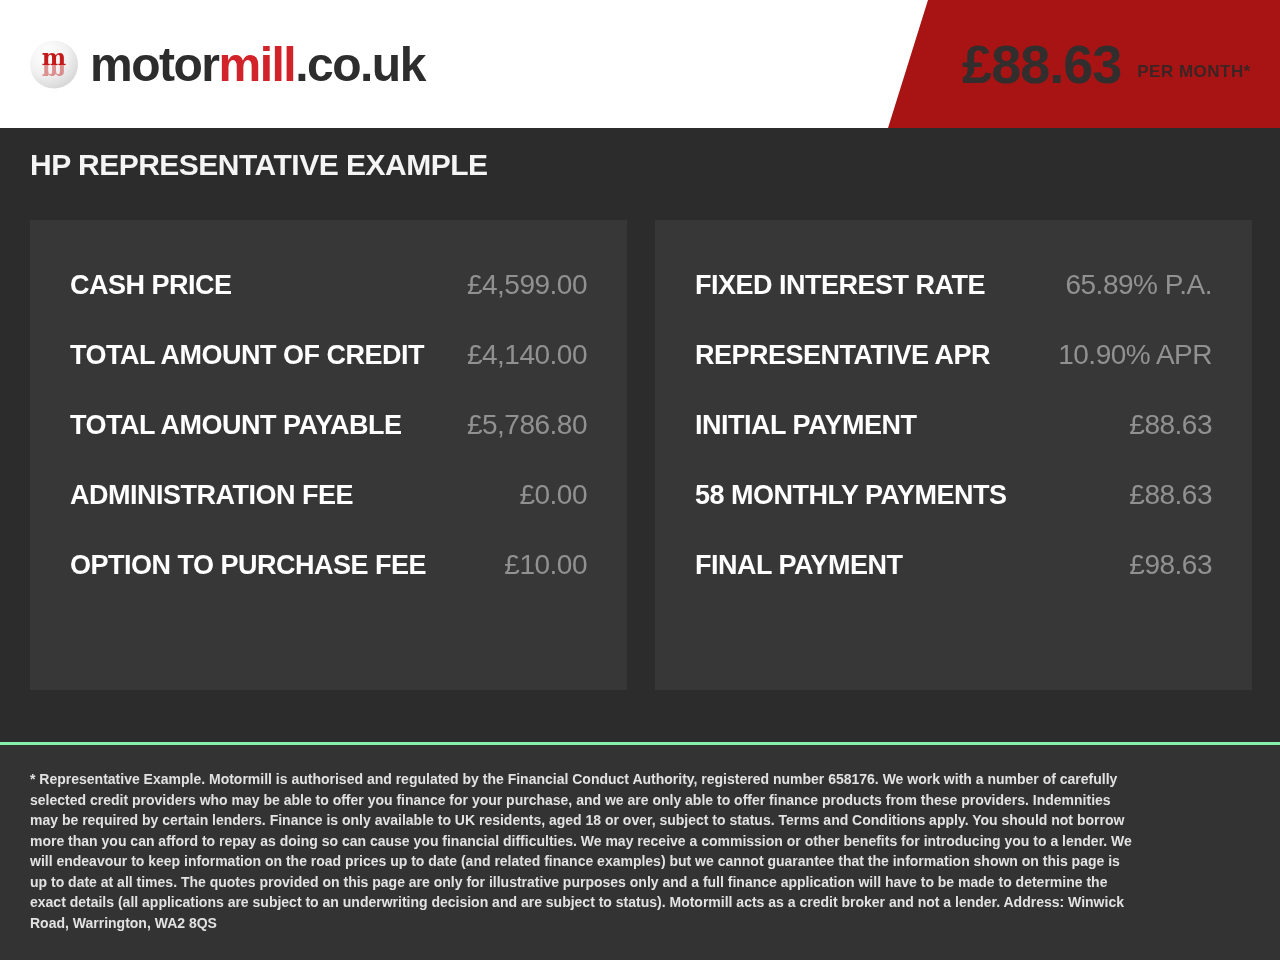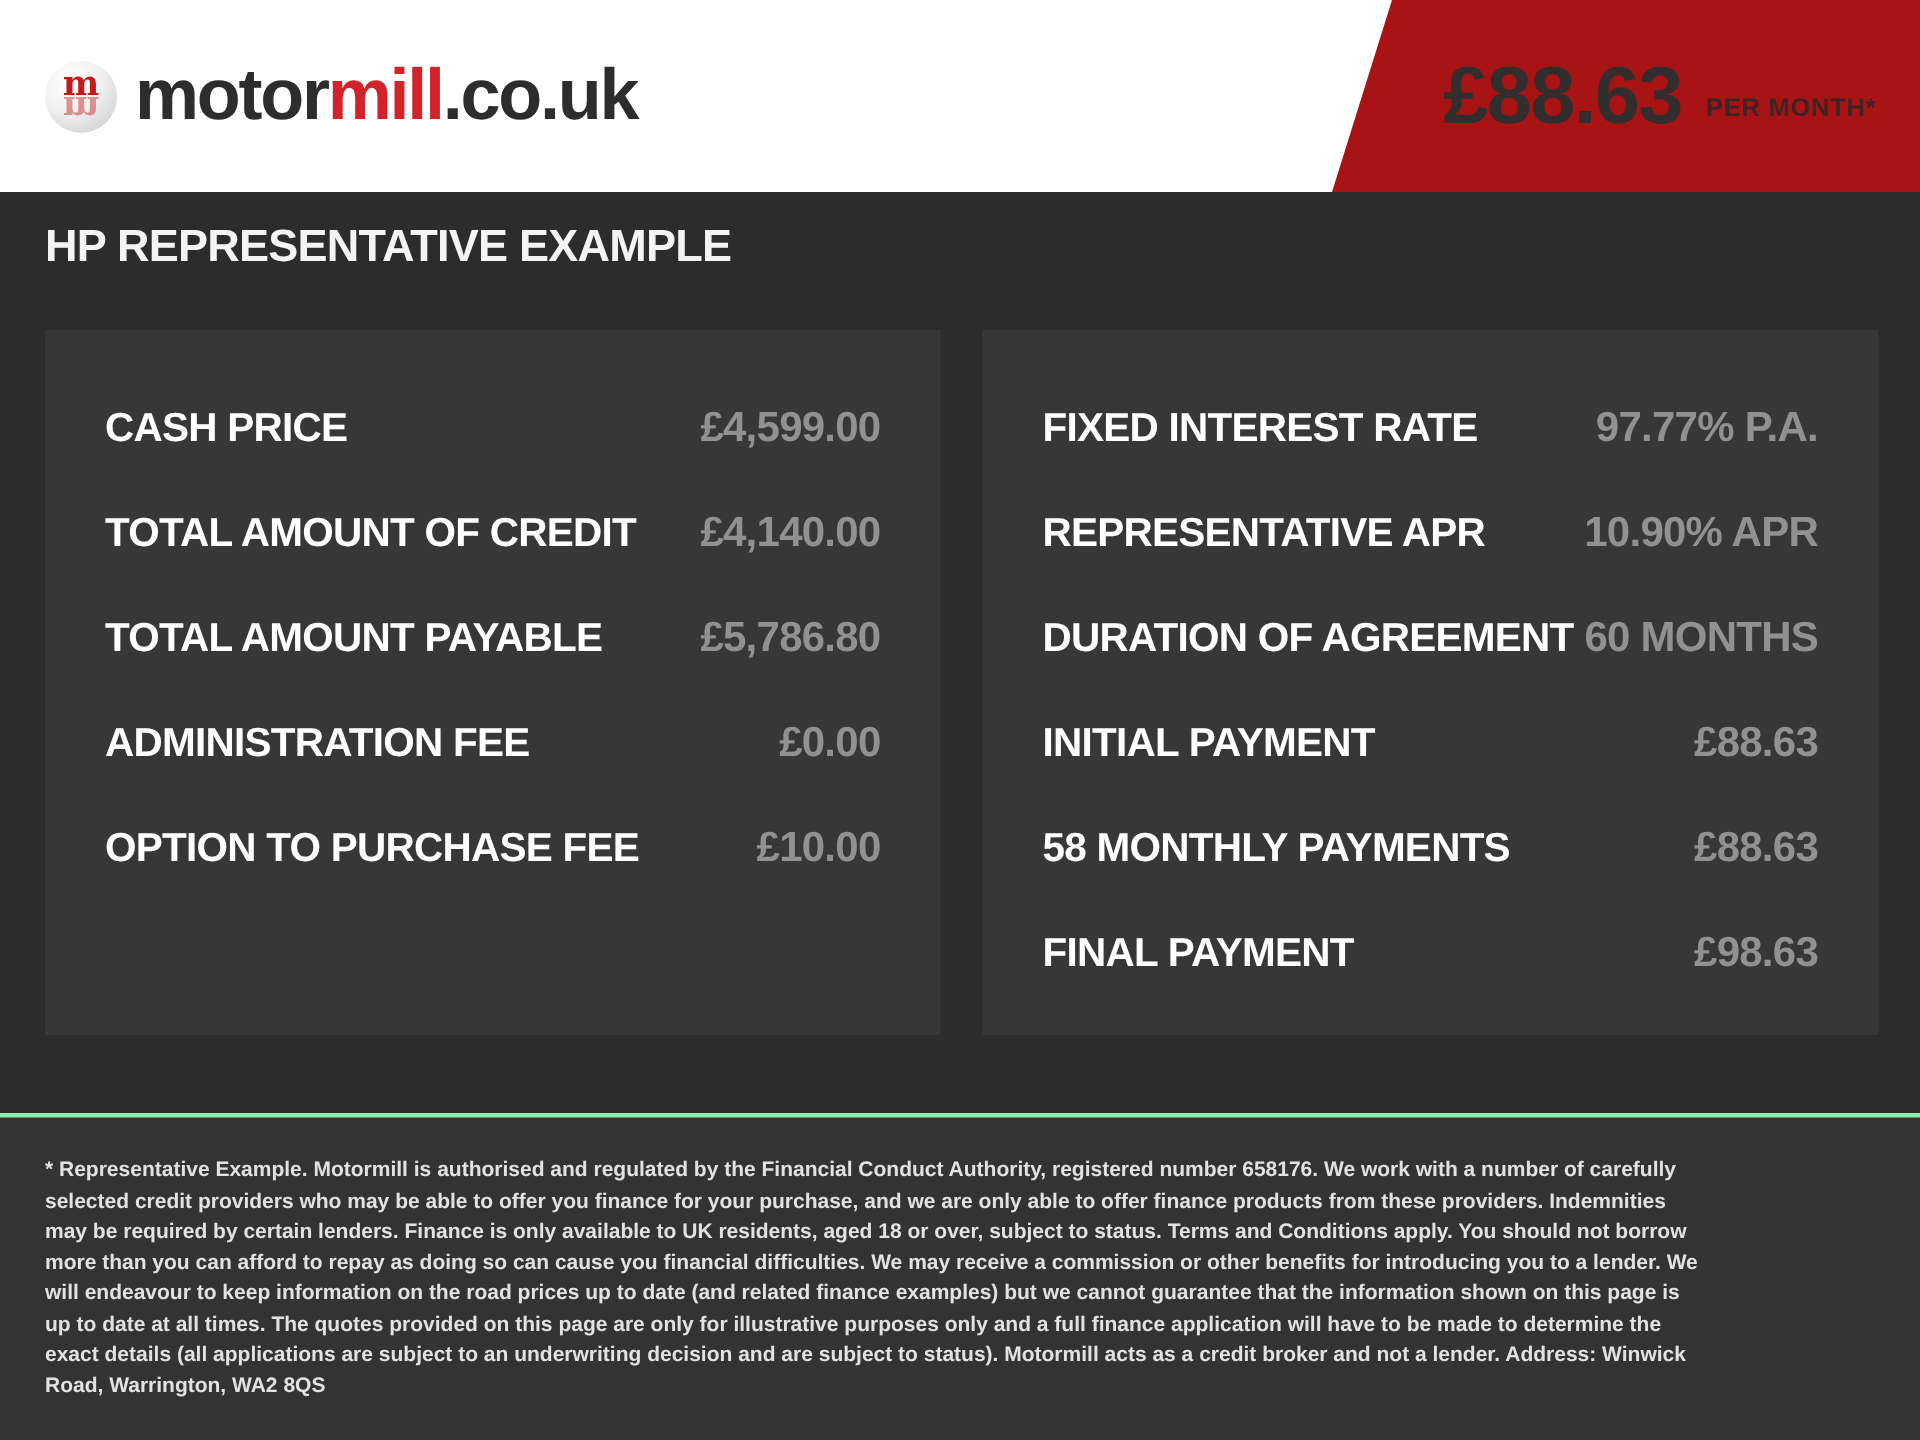--- a/index.html
+++ b/index.html
@@ -124,21 +124,21 @@
   }
   .row .label{
     font-size:27px;
     font-weight:700;
     letter-spacing:-0.5px;
     color:#ffffff;
     white-space:nowrap;
   }
   .row .value{
     font-size:28px;
-    font-weight:700;
+    font-weight:400;
     letter-spacing:-0.5px;
     color:var(--value-gray);
     white-space:nowrap;
   }
   
   .footer{
     height:218px;
     background:var(--footer-bg);
     border-top:3px solid #86efac;
     padding:24px 30px 0 30px;
@@ -195,29 +195,25 @@
         </div>
         <div class="row">
           <span class="label">OPTION TO PURCHASE FEE</span>
           <span class="value">£10.00</span>
         </div>
       </section>
 
       <section class="panel">
         <div class="row">
           <span class="label">FIXED INTEREST RATE</span>
-          <span class="value">97.77% P.A.</span>
+          <span class="value">65.89% P.A.</span>
         </div>
         <div class="row">
           <span class="label">REPRESENTATIVE APR</span>
           <span class="value">10.90% APR</span>
-        </div>
-        <div class="row">
-          <span class="label">DURATION OF AGREEMENT</span>
-          <span class="value">60 MONTHS</span>
         </div>
         <div class="row">
           <span class="label">INITIAL PAYMENT</span>
           <span class="value">£88.63</span>
         </div>
         <div class="row">
           <span class="label">58 MONTHLY PAYMENTS</span>
           <span class="value">£88.63</span>
         </div>
         <div class="row">

